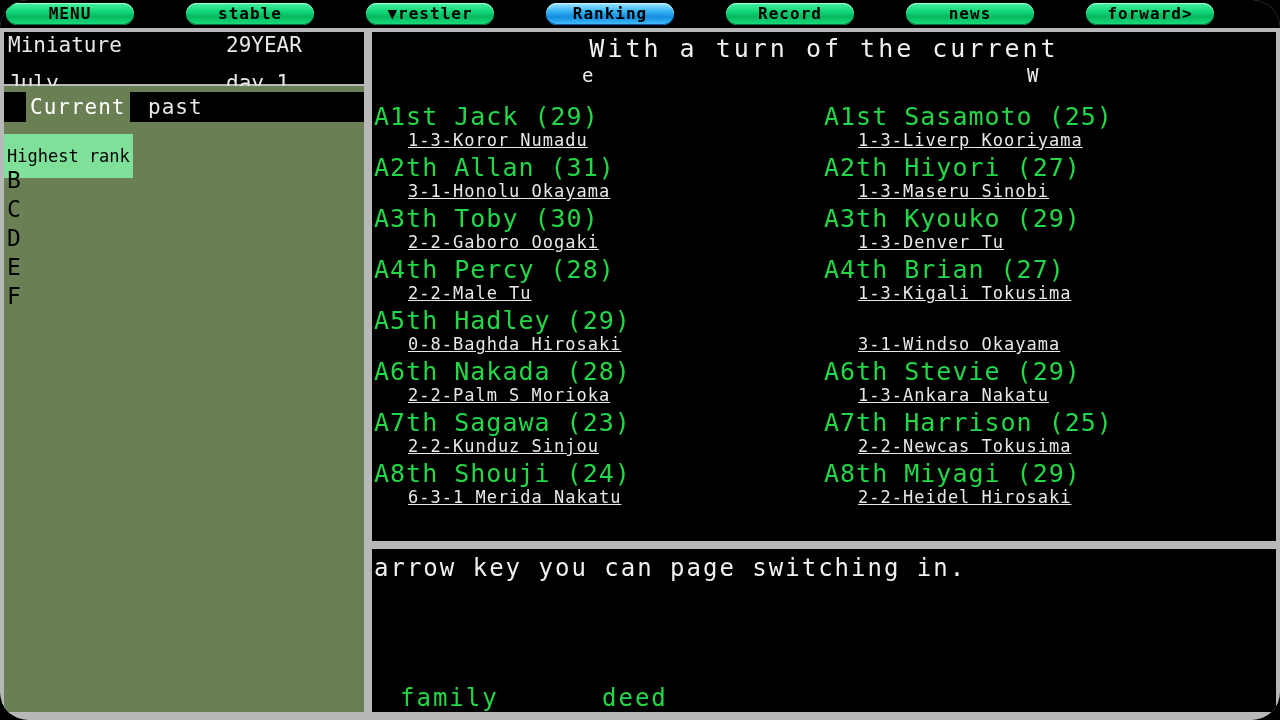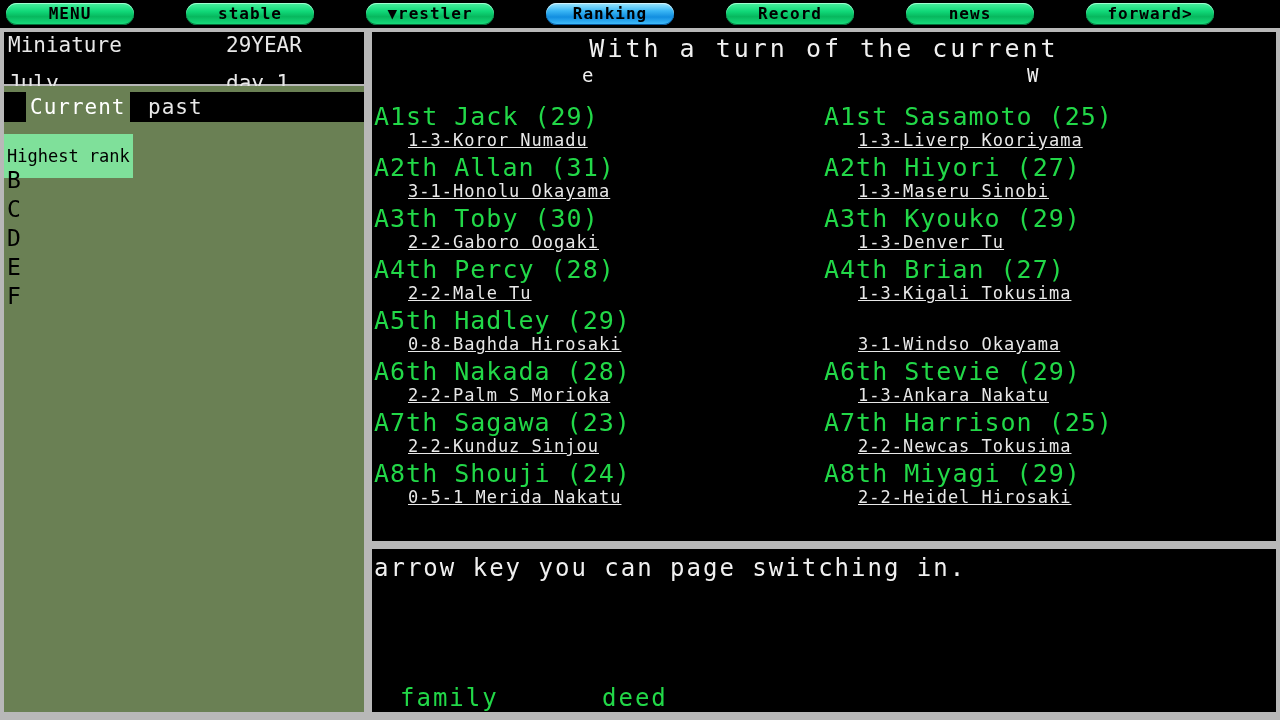--- a/index.html
+++ b/index.html
@@ -7,20 +7,21 @@
     padding: 0;
     background: #000;
   }
   #screen {
     position: relative;
     width: 1280px;
     height: 720px;
     background: #b8b8b8;
     overflow: hidden;
     font-family: "DejaVu Sans Mono", monospace;
+    border-radius: 28px;
     -webkit-font-smoothing: none;
   }
 
   
   #menubar {
     position: absolute;
     left: 0; top: 0;
     width: 1280px;
     height: 30px;
     background: #000;
@@ -300,21 +301,21 @@
         <div class="entry">
           <div class="entry-main">A6th Nakada (28)</div>
           <div class="entry-sub">2-2-Palm S Morioka</div>
         </div>
         <div class="entry">
           <div class="entry-main">A7th Sagawa (23)</div>
           <div class="entry-sub">2-2-Kunduz Sinjou</div>
         </div>
         <div class="entry">
           <div class="entry-main">A8th Shouji (24)</div>
-          <div class="entry-sub">0-5-1  Merida Nakatu</div>
+          <div class="entry-sub">6-3-1  Merida Nakatu</div>
         </div>
       </div>
     <div class="rank-col" id="col-west">
         <div class="entry">
           <div class="entry-main">A1st Sasamoto (25)</div>
           <div class="entry-sub">1-3-Liverp Kooriyama</div>
         </div>
         <div class="entry">
           <div class="entry-main">A2th Hiyori (27)</div>
           <div class="entry-sub">1-3-Maseru Sinobi</div>

